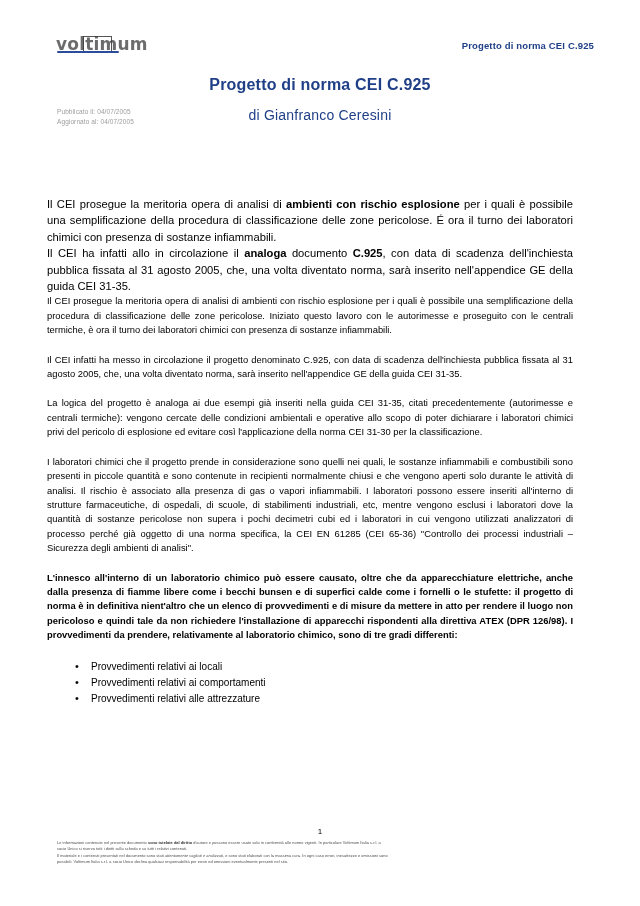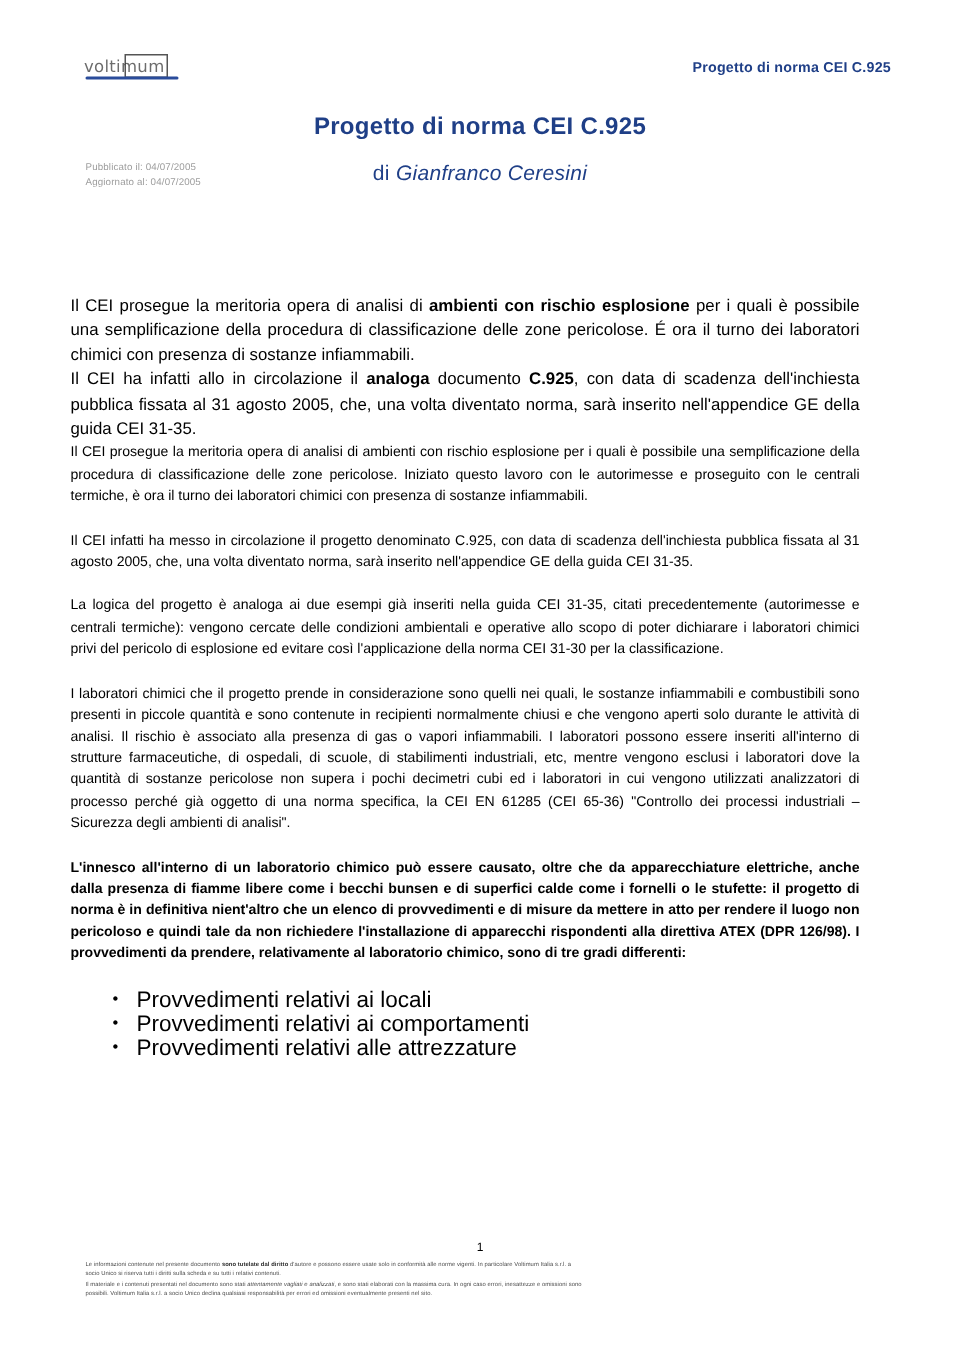--- a/index.html
+++ b/index.html
@@ -30,22 +30,22 @@
   }
   .logo {
     position: absolute;
     left: 56px;
     top: 38px;
     width: 72px;
     height: 17px;
   }
   .logo-text {
     font-family: "DejaVu Sans", sans-serif;
-    font-size: 11px;
-    font-weight: normal;
+    font-size: 17px;
+    font-weight: bold;
     letter-spacing: 0.2px;
     color: #3b3b3b;
     line-height: 13px;
     opacity: 0.75;
   }
   .logo-underline {
     position: absolute;
     left: 1px;
     top: 13px;
     width: 62px;
@@ -88,21 +88,20 @@
     position: absolute;
     left: 0;
     top: 107px;
     width: 640px;
     text-align: center;
     font-size: 14px;
     color: #1f3f87;
     letter-spacing: 0.2px;
   }
   .doc-subtitle .author {
-    font-style: italic;
     text-align: right;
   }
 
   
   .dates {
     position: absolute;
     left: 57px;
     top: 107px;
     font-size: 6.5px;
     color: #9d9d9d;
@@ -150,21 +149,21 @@
     margin-bottom: 16px;
     font-weight: bold;
   }
   ul.bullets {
     margin: 6px 0 0 0;
     padding: 0 0 0 44px;
     list-style: none;
   }
   ul.bullets li {
     position: relative;
-    font-size: 15px;
+    font-size: 10px;
     line-height: 16px;
     color: #000;
   }
   ul.bullets li::before {
     content: "\2022";
     position: absolute;
     left: -16px;
     top: -1px;
     font-size: 11px;
   }

